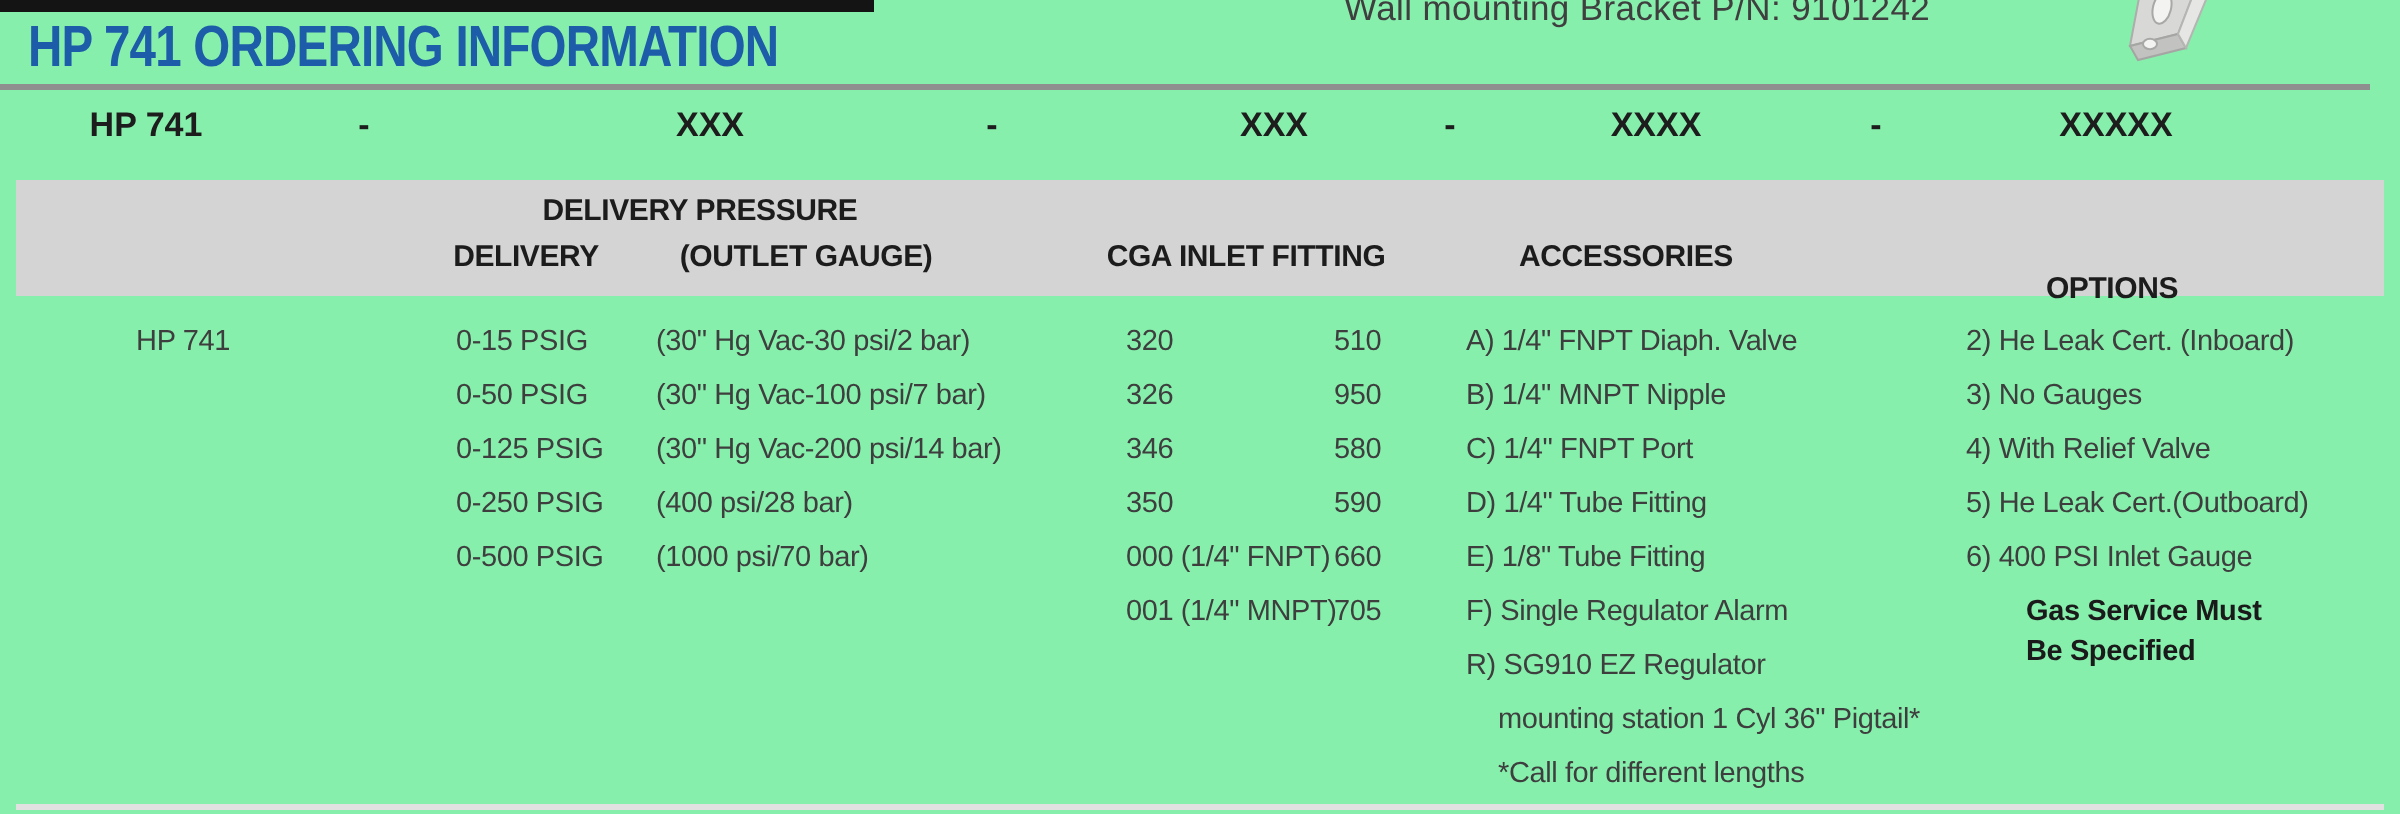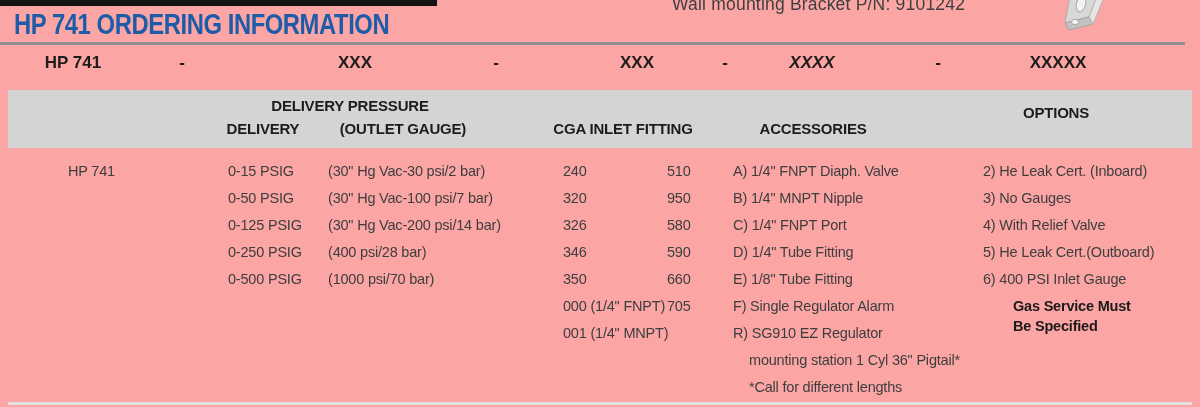--- a/index.html
+++ b/index.html
@@ -1,17 +1,17 @@
 <!DOCTYPE html>
 <html><head>
 <meta charset="utf-8">
 <style>
   html,body{margin:0;padding:0;background:#ffffff;}
   #canvas{
-    position:relative;width:1200px;height:407px;background:#fca5a5;overflow:hidden;
+    position:relative;width:1200px;height:407px;background:#86efac;overflow:hidden;
     font-family:"Liberation Sans",sans-serif;color:#3e3e3e;
   }
   
   #top-bar{position:absolute;left:0;top:0;width:437px;height:6px;background:#141414;}
   #page-title{
     position:absolute;left:14px;top:8px;font-size:29px;font-weight:bold;color:#1d5ca8;
     letter-spacing:-0.5px;white-space:nowrap;transform:scaleX(0.82);transform-origin:left top;
   }
   #bracket-note{
     position:absolute;left:672px;top:-6px;font-size:17.5px;color:#3f3f3f;
@@ -20,33 +20,33 @@
   #bracket-img{position:absolute;left:1053px;top:-9px;width:64px;height:40px;}
   #title-rule{position:absolute;left:0;top:42px;width:1185px;height:3px;background:#8f8f8f;}
   
   .code{position:absolute;top:53px;font-size:17px;font-weight:bold;color:#1d1d1d;text-align:center;white-space:nowrap;}
   #code-model{left:28px;width:90px;}
   #code-dash1{left:172px;width:20px;}
   #code-seg1{left:315px;width:80px;}
   #code-dash2{left:486px;width:20px;}
   #code-seg2{left:597px;width:80px;}
   #code-dash3{left:715px;width:20px;}
-  #code-seg3{left:772px;width:80px;font-style:italic;}
+  #code-seg3{left:788px;width:80px;}
   #code-dash4{left:928px;width:20px;}
   #code-seg4{left:1018px;width:80px;}
   
   #header-band{position:absolute;left:8px;top:90px;width:1184px;height:58px;background:#d4d4d5;}
   .th{position:absolute;font-size:15px;font-weight:bold;color:#1c1c1c;text-align:center;white-space:nowrap;letter-spacing:-0.2px;}
   #h-group{left:260px;top:97px;width:180px;}
   #h-model{left:30px;top:120px;width:130px;}
   #h-delivery{left:213px;top:120px;width:100px;text-align:center;}
   #h-gauge{left:323px;top:120px;width:160px;}
   #h-cga{left:533px;top:120px;width:180px;}
   #h-acc{left:733px;top:120px;width:160px;}
-  #h-opt{left:976px;top:104px;width:160px;text-align:center;}
+  #h-opt{left:976px;top:136px;width:160px;text-align:center;}
   
   .col{position:absolute;top:158px;font-size:14.5px;letter-spacing:-0.2px;color:#3e3e3e;white-space:nowrap;}
   .col .ln{height:27px;line-height:27px;}
   #col-model{left:14px;width:155px;text-align:center;}
   #col-delivery{left:228px;}
   #col-gauge{left:328px;}
   #col-cga1{left:563px;}
   #col-cga2{left:667px;}
   #col-acc{left:733px;}
   #col-opt{left:983px;}
@@ -108,21 +108,20 @@
 
   <div class="col" id="col-gauge">
     <div class="ln">(30" Hg Vac-30 psi/2 bar)</div>
     <div class="ln">(30" Hg Vac-100 psi/7 bar)</div>
     <div class="ln">(30" Hg Vac-200 psi/14 bar)</div>
     <div class="ln">(400 psi/28 bar)</div>
     <div class="ln">(1000 psi/70 bar)</div>
   </div>
 
   <div class="col" id="col-cga1">
-    <div class="ln">240</div>
     <div class="ln">320</div>
     <div class="ln">326</div>
     <div class="ln">346</div>
     <div class="ln">350</div>
     <div class="ln">000 (1/4" FNPT)</div>
     <div class="ln">001 (1/4" MNPT)</div>
   </div>
 
   <div class="col" id="col-cga2">
     <div class="ln">510</div>

